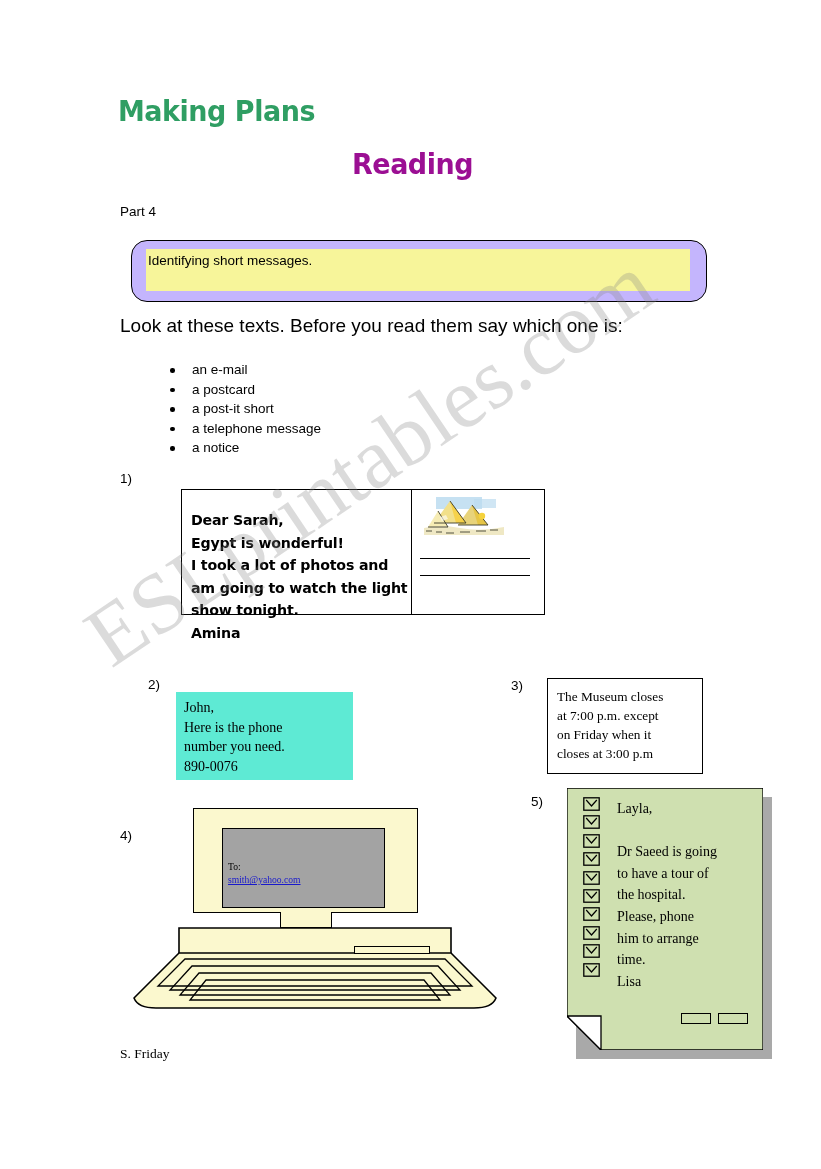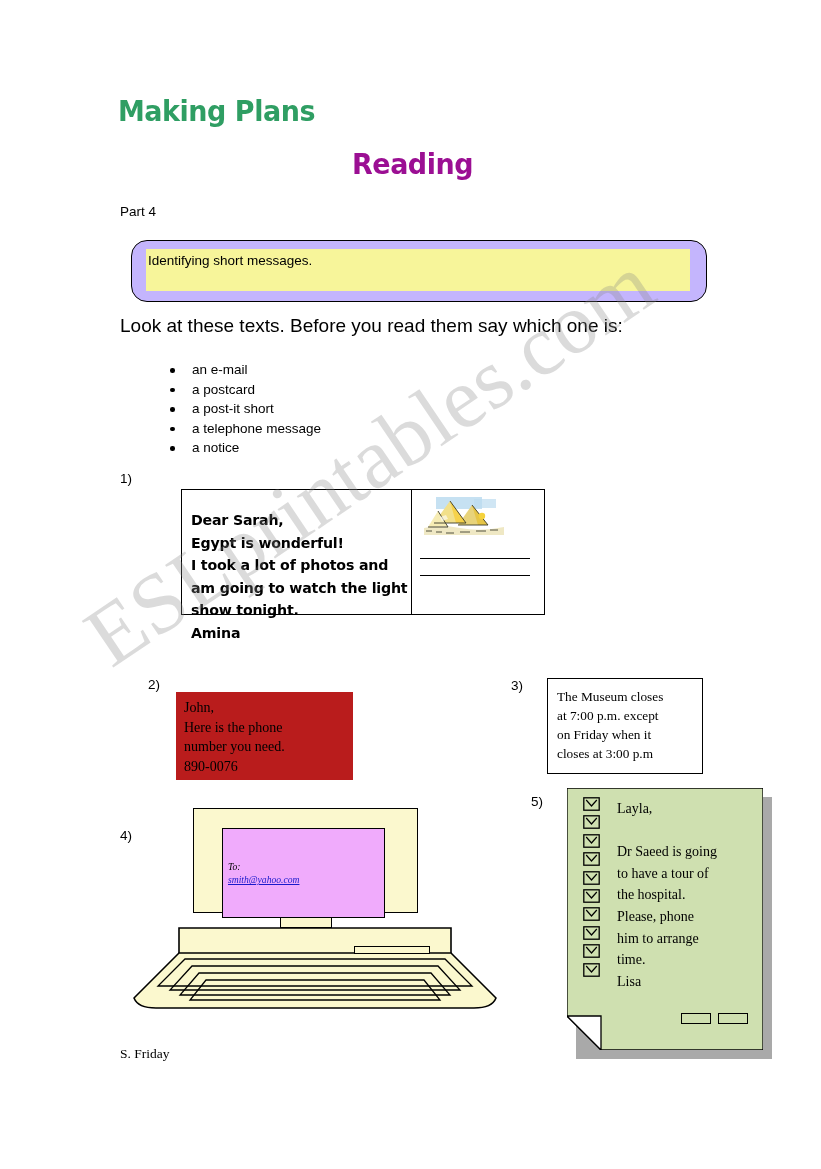--- a/index.html
+++ b/index.html
@@ -199,21 +199,21 @@
   #addr-line-1 { top: 68px; }
   #addr-line-2 { top: 85px; }
 
   
   #postit {
     position: absolute;
     left: 176px;
     top: 692px;
     width: 177px;
     height: 88px;
-    background: #b91c1c;
+    background: #5eead4;
   }
   #postit-text {
     position: absolute;
     left: 8px;
     top: 6px;
     font-family: "Liberation Serif", serif;
     font-size: 14px;
     line-height: 19.5px;
     white-space: pre-line;
   }
@@ -255,26 +255,25 @@
     height: 105px;
     background: #fbf8ce;
     border: 1.6px solid #000;
     box-sizing: border-box;
   }
   #email-screen {
     position: absolute;
     left: 102px;
     top: 20px;
     width: 163px;
-    height: 90px;
-    background: #f0abfc;
+    height: 80px;
+    background: #a3a3a3;
     border: 1.3px solid #000;
     box-sizing: border-box;
     overflow: hidden;
-    font-style: italic;
   }
   #email-text {
     position: absolute;
     left: 5px;
     top: 3px;
     font-family: "Liberation Serif", serif;
     font-size: 9.6px;
     line-height: 13.8px;
     white-space: pre-line;
   }

